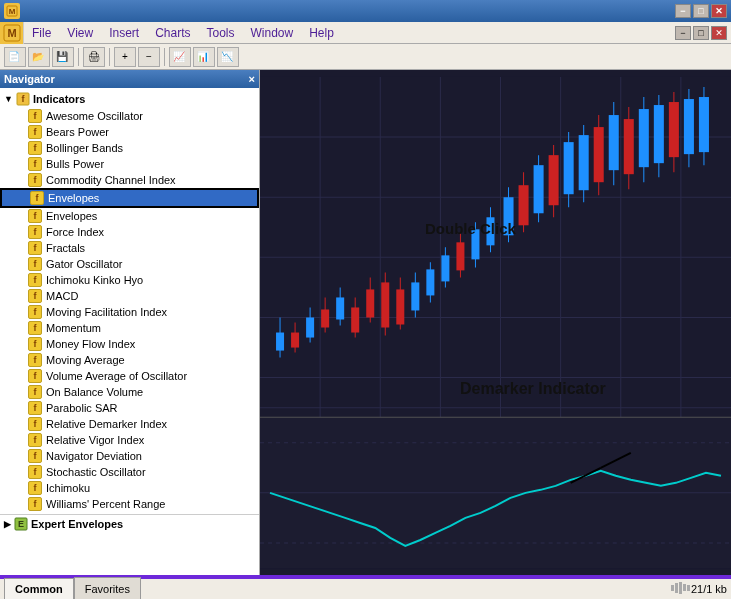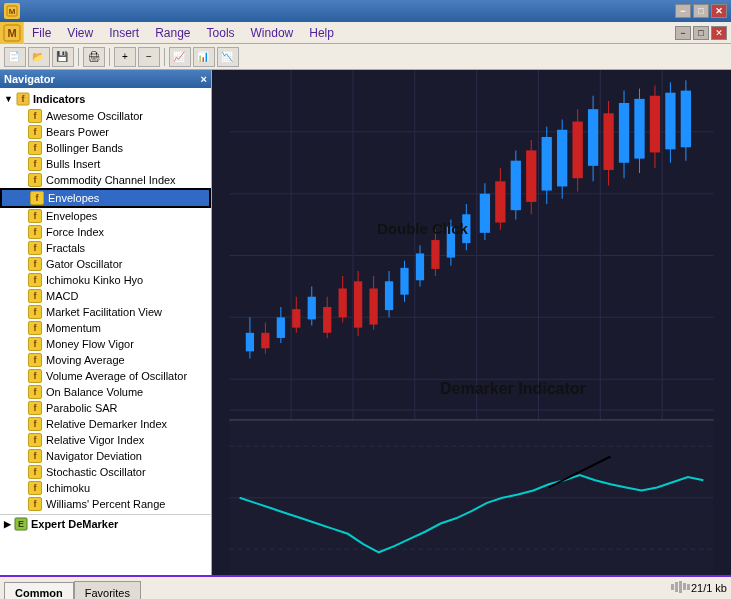--- a/index.html
+++ b/index.html
@@ -72,21 +72,21 @@
     }
 
     
     .main-area {
       display: flex;
       height: calc(599px - 22px - 22px - 26px - 24px);
     }
 
     
     .navigator {
-      width: 212px;
+      width: 260px;
       background: #f5f3ef;
       border-right: 1px solid #aaa;
       display: flex;
       flex-direction: column;
     }
     .navigator-titlebar {
       background: linear-gradient(to bottom, #4a7ebf, #2a5fa0);
       color: white;
       height: 18px;
       display: flex;
@@ -172,22 +172,23 @@
     .toolbar-separator {
       width: 1px; height: 18px;
       background: #aaa;
       margin: 0 2px;
     }
 
     
     .bottom-area {
       background: #f0ece4;
       height: 24px;
-      border-top: 2px solid #6d28d9;
-      display: flex;
+      border-top: 4px solid #6d28d9;
+      display: flex;
+      align-items: center;
       justify-content: space-between;
       padding: 4px 4px;
     }
     .bottom-tabs {
       display: flex;
       height: 24px;
     }
     .bottom-tab {
       padding: 3px 10px;
       border: 1px solid #999;
@@ -247,21 +248,21 @@
 <div class="menubar">
   <div class="menu-icon">
     <svg width="18" height="18" viewBox="0 0 18 18">
         <rect x="1" y="1" width="16" height="16" rx="2" fill="#f0c040" stroke="#c08000" stroke-width="1"></rect>
         <text x="9" y="13" text-anchor="middle" font-size="11" fill="#804000" font-weight="bold">M</text>
       </svg>
   </div>
   <div class="menu-item">File</div>
   <div class="menu-item">View</div>
   <div class="menu-item">Insert</div>
-  <div class="menu-item">Range</div>
+  <div class="menu-item">Charts</div>
   <div class="menu-item">Tools</div>
   <div class="menu-item">Window</div>
   <div class="menu-item">Help</div>
   <div style="flex:1"></div>
   <div style="display:flex; gap:2px; padding-right:4px;">
     <div class="titlebar-btn">−</div>
     <div class="titlebar-btn">□</div>
     <div class="titlebar-btn close">✕</div>
   </div>
 </div>
@@ -307,21 +308,21 @@
         <div class="nav-item">
           <div class="nav-item-icon">f</div>
           <span>Bears Power</span>
         </div>
         <div class="nav-item">
           <div class="nav-item-icon">f</div>
           <span>Bollinger Bands</span>
         </div>
         <div class="nav-item">
           <div class="nav-item-icon">f</div>
-          <span>Bulls Insert</span>
+          <span>Bulls Power</span>
         </div>
         <div class="nav-item">
           <div class="nav-item-icon">f</div>
           <span>Commodity Channel Index</span>
         </div>
         <div class="nav-item selected">
           <div class="nav-item-icon" style="background:#f0c830; border-color:#c0a020;">f</div>
           <span>Envelopes</span>
         </div>
         <div class="nav-item">
@@ -343,29 +344,29 @@
         <div class="nav-item">
           <div class="nav-item-icon">f</div>
           <span>Ichimoku Kinko Hyo</span>
         </div>
         <div class="nav-item">
           <div class="nav-item-icon">f</div>
           <span>MACD</span>
         </div>
         <div class="nav-item">
           <div class="nav-item-icon">f</div>
-          <span>Market Facilitation View</span>
+          <span>Moving Facilitation Index</span>
         </div>
         <div class="nav-item">
           <div class="nav-item-icon">f</div>
           <span>Momentum</span>
         </div>
         <div class="nav-item">
           <div class="nav-item-icon">f</div>
-          <span>Money Flow Vigor</span>
+          <span>Money Flow Index</span>
         </div>
         <div class="nav-item">
           <div class="nav-item-icon">f</div>
           <span>Moving Average</span>
         </div>
         <div class="nav-item">
           <div class="nav-item-icon">f</div>
           <span>Volume Average of Oscillator</span>
         </div>
         <div class="nav-item">
@@ -400,21 +401,21 @@
           <div class="nav-item-icon">f</div>
           <span>Williams' Percent Range</span>
         </div>
 
         <div class="nav-section" style="border-top: 1px solid #ccc; margin-top:2px; padding-top:2px;">
           <span style="font-size:9px; margin-right:3px;">▶</span>
           <svg width="14" height="14" style="margin-right:3px;">
               <rect x="1" y="1" width="12" height="12" rx="1" fill="#90c040" stroke="#508020" stroke-width="1"></rect>
               <text x="7" y="10" text-anchor="middle" font-size="9" fill="#304010">E</text>
             </svg>
-          <span>Expert DeMarker</span>
+          <span>Expert Envelopes</span>
         </div>
       </div>
     </div>
   </div>
 
   <div class="chart-area" style="position:relative;">
     <svg class="chart-canvas" xmlns="http://www.w3.org/2000/svg" viewBox="0 0 470 490">
 
       <rect width="470" height="490" fill="#1a1a2e"></rect>
 
@@ -546,21 +547,21 @@
       " fill="none" stroke="#00cccc" stroke-width="2"></polyline>
 
       <line x1="310" y1="405" x2="340" y2="390" stroke="#000" stroke-width="2"></line>
       <line x1="340" y1="390" x2="370" y2="375" stroke="#000" stroke-width="2"></line>
     </svg>
 
     
     <div class="chart-annotation" style="left: 165px; top: 150px; font-size: 15px; color: #000; background: rgba(255,255,255,0.0);">
       <span style="font-weight:bold; color: #111;">Double Click</span>
     </div>
-    <div class="chart-annotation" style="left: 200px; top: 310px; font-size: 16px; font-weight: bold; color: #111; margin-left: 28px;">
+    <div class="chart-annotation" style="left: 200px; top: 310px; font-size: 16px; font-weight: bold; color: #111;">
       <span>Demarker Indicator</span>
     </div>
   </div>
 </div>
 
 <div class="bottom-area">
   <div class="bottom-tabs">
     <div class="bottom-tab active">Common</div>
     <div class="bottom-tab">Favorites</div>
   </div>

